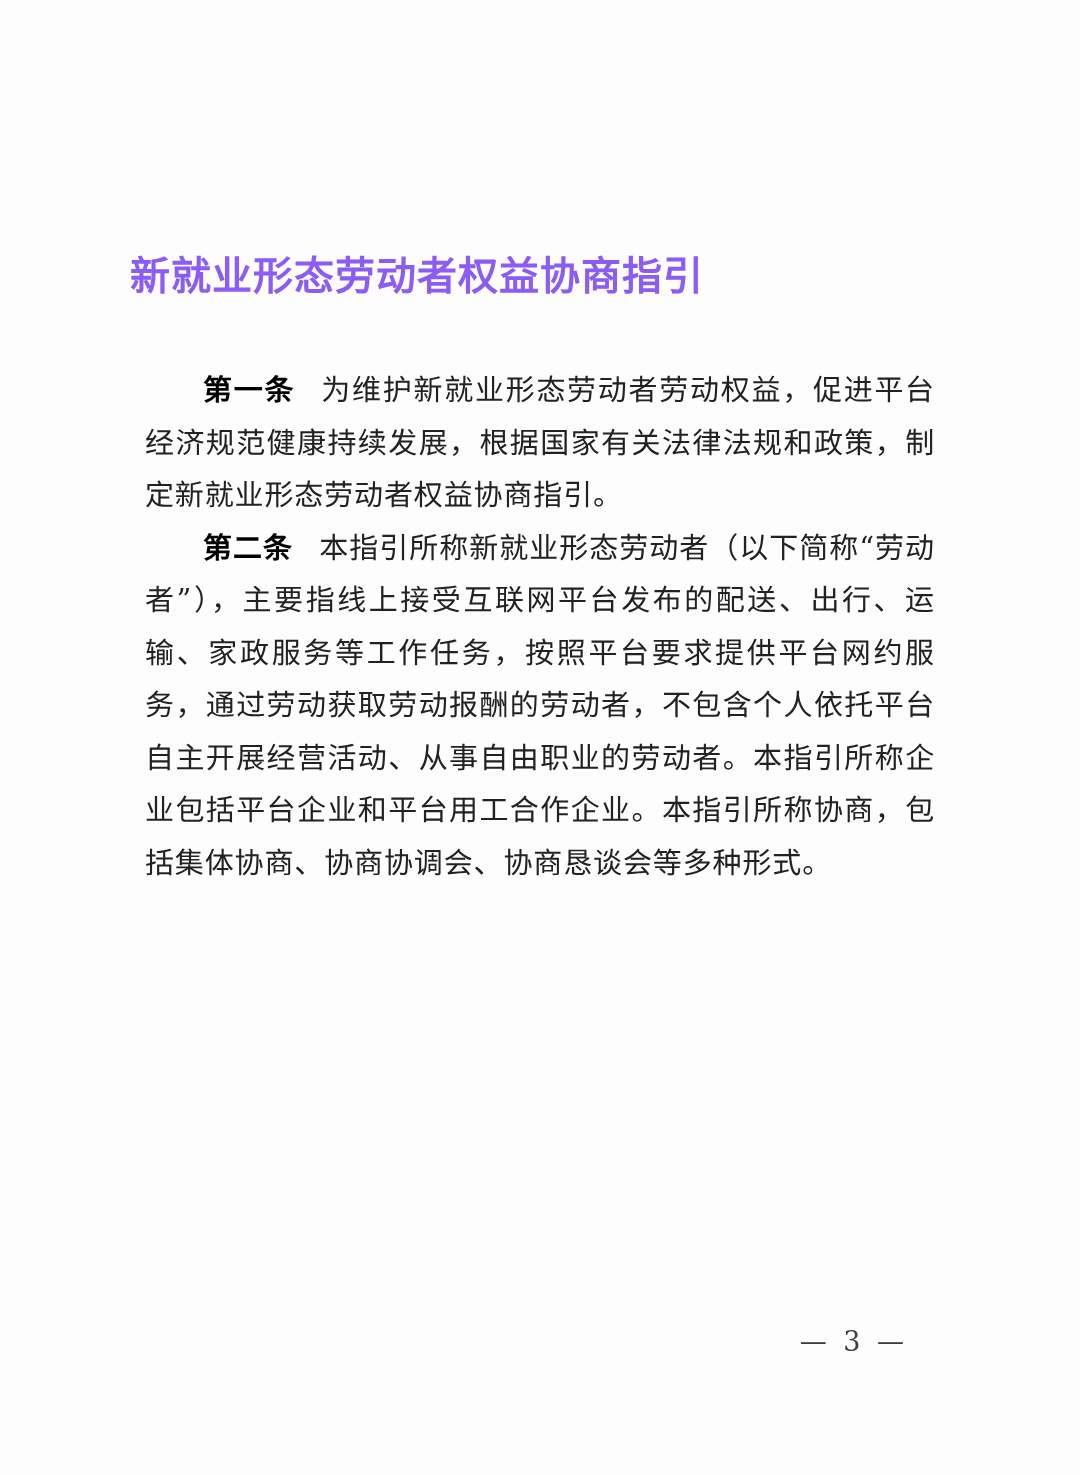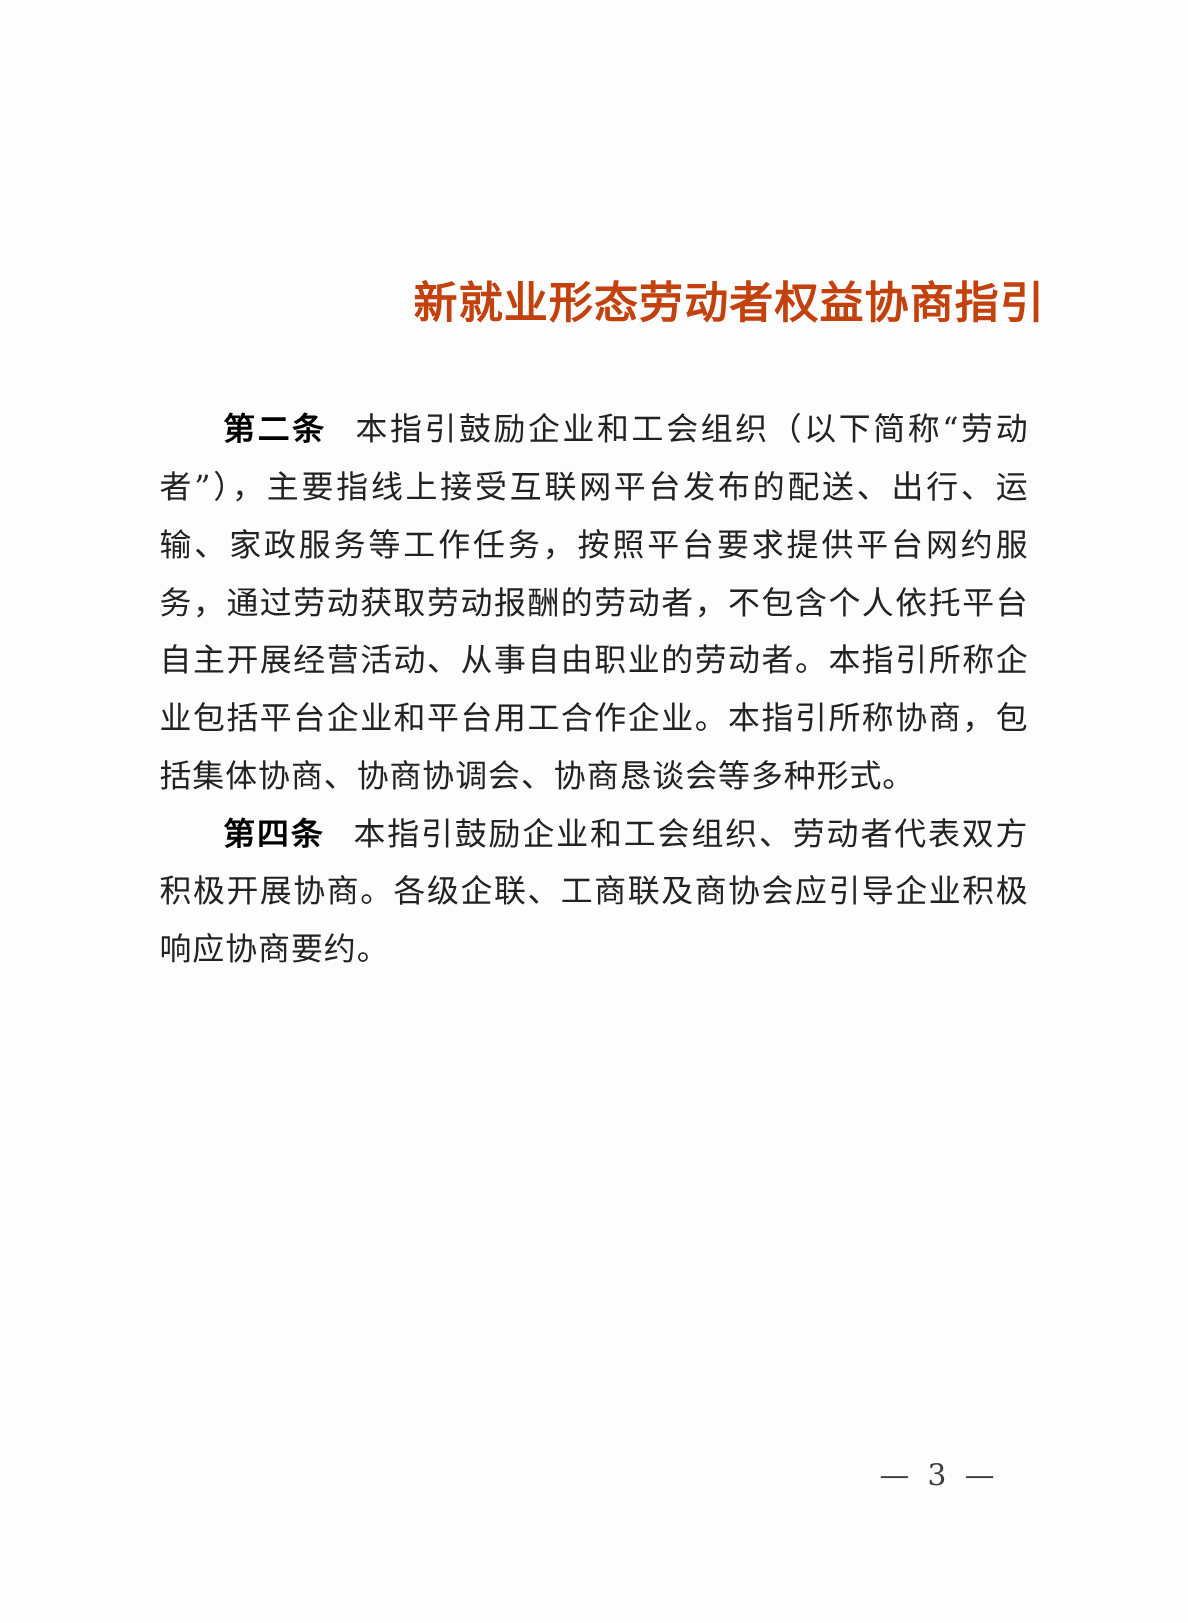--- a/index.html
+++ b/index.html
@@ -11,25 +11,25 @@
     position: relative;
     width: 1080px;
     height: 1475px;
     background: #fdfdfd;
     overflow: hidden;
     font-family: "DejaVu Serif", "Liberation Serif", serif;
     color: #1c1c1c;
   }
   .doc-title {
     margin: 246px 130px 0 130px;
-    text-align: right;
+    text-align: left;
     font-size: 40px;
     line-height: 60px;
     font-weight: bold;
-    color: #c2410c;
+    color: #8b5cf6;
     letter-spacing: 1px;
     font-family: "DejaVu Serif", "Liberation Serif", serif;
   }
   .doc-body {
     margin: 58px 145px 0 145px;
     width: 790px;
   }
   .doc-body p {
     margin: 0;
     font-size: 29px;
@@ -61,24 +61,24 @@
   }
 </style>
 </head>
 <body>
 
 <div class="page">
 
   <h1 class="doc-title">新就业形态劳动者权益协商指引</h1>
 
   <div class="doc-body">
+  <p><span class="article-label">第一条</span><span>为维护新就业形态劳动者劳动权益，促进平台经济规范健康持续发展，根据国家有关法律法规和政策，制定新就业形态劳动者权益协商指引。</span></p>
 
-  <p><span class="article-label">第二条</span><span>本指引鼓励企业和工会组织（以下简称“劳动者”），主要指线上接受互联网平台发布的配送、出行、运输、家政服务等工作任务，按照平台要求提供平台网约服务，通过劳动获取劳动报酬的劳动者，不包含个人依托平台自主开展经营活动、从事自由职业的劳动者。本指引所称企业包括平台企业和平台用工合作企业。本指引所称协商，包括集体协商、协商协调会、协商恳谈会等多种形式。</span></p>
+  <p><span class="article-label">第二条</span><span>本指引所称新就业形态劳动者（以下简称“劳动者”），主要指线上接受互联网平台发布的配送、出行、运输、家政服务等工作任务，按照平台要求提供平台网约服务，通过劳动获取劳动报酬的劳动者，不包含个人依托平台自主开展经营活动、从事自由职业的劳动者。本指引所称企业包括平台企业和平台用工合作企业。本指引所称协商，包括集体协商、协商协调会、协商恳谈会等多种形式。</span></p>
 
 
-  <p><span class="article-label">第四条</span><span>本指引鼓励企业和工会组织、劳动者代表双方积极开展协商。各级企联、工商联及商协会应引导企业积极响应协商要约。</span></p>
 
 
 </div>
 
   <div class="page-number">— 3 —</div>
 
 </div>
 
 </body></html>

